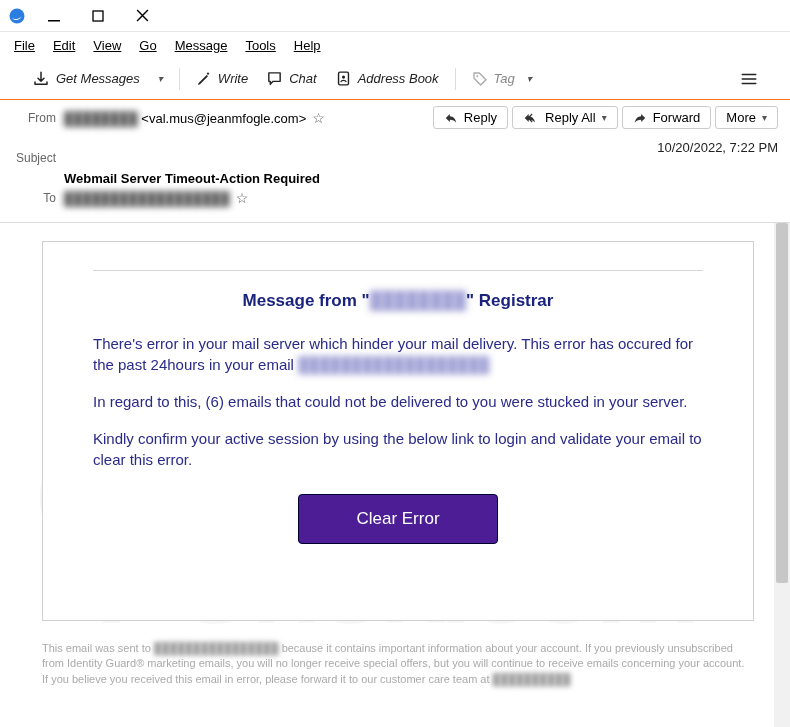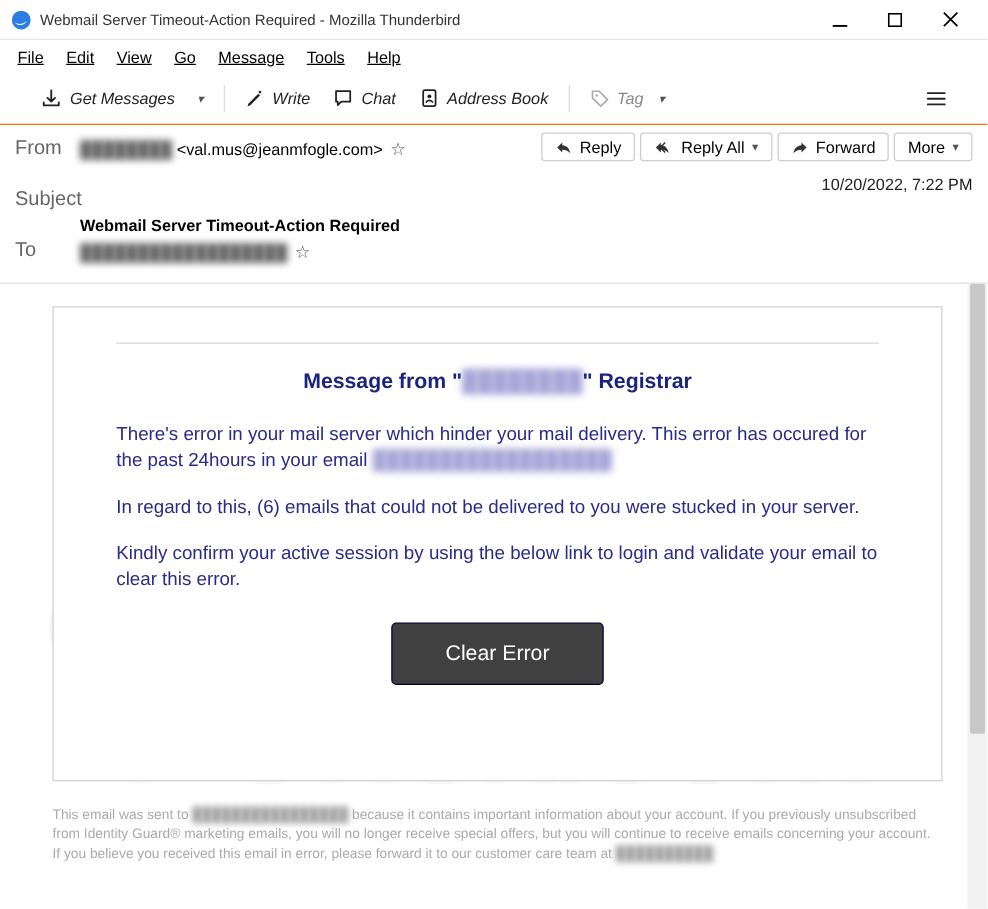--- a/index.html
+++ b/index.html
@@ -19,62 +19,61 @@
 
 .toolbar { height: 42px; display: flex; align-items: center; padding: 0 26px; border-bottom: 1px solid #f97316; gap: 6px; font-style: italic; }
 .tb-btn { display: inline-flex; align-items: center; gap: 6px; font-size: 13px; padding: 4px 6px; border-radius: 3px; color: #222; }
 .tb-sep { width: 1px; height: 22px; background: #ddd; margin: 0 4px; }
 .tb-right { margin-left: auto; }
 .chev { font-size: 10px; color: #555; padding: 0 6px; }
 
 
 .msg-header { padding: 6px 12px 12px 12px; border-bottom: 1px solid #ddd; font-size: 13px; position: relative; }
 .mh-row { display: flex; align-items: center; margin: 4px 0; }
-.mh-label { width: 52px; color: #666; padding-right: 8px; font-size: 16px; }
+.mh-label { width: 52px; text-align: right; color: #666; padding-right: 8px; font-size: 12px; }
 .mh-value { color: #000; }
 .mh-subject { font-weight: 700; margin-top: 41px; }
 .blur { color: transparent; text-shadow: 0 0 6px rgba(0,0,0,.6); user-select: none; }
 .blur-light { color: transparent; text-shadow: 0 0 6px rgba(80,80,180,.5); user-select: none; }
 .star { color: #555; margin-left: 6px; font-size: 14px; }
 
 .hdr-actions { position: absolute; top: 6px; right: 12px; display: flex; gap: 4px; margin-left: 47px; }
 .hdr-btn { border: 1px solid #ccc; border-radius: 3px; padding: 3px 10px; font-size: 13px; display: inline-flex; align-items: center; gap: 6px; background: #fff; }
 .hdr-btn .arrow { font-size: 10px; color: #555; }
 .hdr-date { position: absolute; top: 40px; right: 12px; font-size: 13px; color: #222; }
 
 
 .body-wrap { position: relative; height: 555px; overflow: hidden; }
 .body-scroll { position: absolute; right: 0; top: 0; bottom: 0; width: 16px; background: #f1f1f1; }
 .body-scroll .thumb { position: absolute; top: 0; left: 2px; right: 2px; height: 360px; background: #c7c7c7; border-radius: 2px; }
 
 .email-outer { margin: 18px 36px 18px 42px; border: 1px solid #d0d0d0; background: #fff; padding: 28px 50px 40px 50px; min-height: 380px; position: relative; }
 .email-hr { border: 0; border-top: 1px solid #d5d5d5; margin-bottom: 20px; }
 .email-title { text-align: center; color: #1a237e; font-weight: 700; font-size: 17px; margin-bottom: 22px; }
 .email-p { color: #2a2a8a; font-size: 15px; line-height: 1.4; margin-bottom: 16px; }
-.clear-btn { display: block; margin: 24px auto 0 auto; background: #404040; color: #fff; font-size: 17px; padding: 14px 38px; border-radius: 4px; border: 1px solid #000030; text-align: center; width: 170px; }
+.clear-btn { display: block; margin: 24px auto 0 auto; background: #4c1d95; color: #fff; font-size: 17px; padding: 14px 38px; border-radius: 4px; border: 1px solid #000030; text-align: center; width: 200px; }
 
 .footer-text { margin: 20px 40px 0 42px; font-size: 11px; color: #aaa; line-height: 1.4; }
 
 
 .watermark { position: absolute; inset: 0; pointer-events: none; opacity: 0.06; display: flex; align-items: center; justify-content: center; font-size: 120px; font-weight: 700; color: #888; transform: translateY(80px); letter-spacing: -6px; }
 .wm-circle { position: absolute; left: 40px; top: 190px; width: 170px; height: 170px; border-radius: 50%; background: rgba(200,160,120,.12); pointer-events:none; }
 
 svg { display: block; }
 </style>
 </head>
 <body>
 
 <div class="titlebar">
   <span class="tb-icon">
     <svg viewBox="0 0 24 24" width="18" height="18">
         <circle cx="12" cy="12" r="10" fill="#2a7de1"></circle>
         <path d="M5 14c3 3 8 3 13-1-2 4-9 7-13 1z" fill="#fff"></path>
       </svg>
   </span>
-  <span class="tb-title">Webmail Server Timeout-Action Required - Mozilla Thunderbird</span>
   <div class="win-btn">
     <svg width="12" height="12" viewBox="0 0 12 12">
         <rect y="10" width="12" height="1.5" fill="#000"></rect>
       </svg>
   </div>
   <div class="win-btn">
     <svg width="12" height="12" viewBox="0 0 12 12">
         <rect x="1" y="1" width="10" height="10" fill="none" stroke="#000" stroke-width="1.3"></rect>
       </svg>
   </div>

